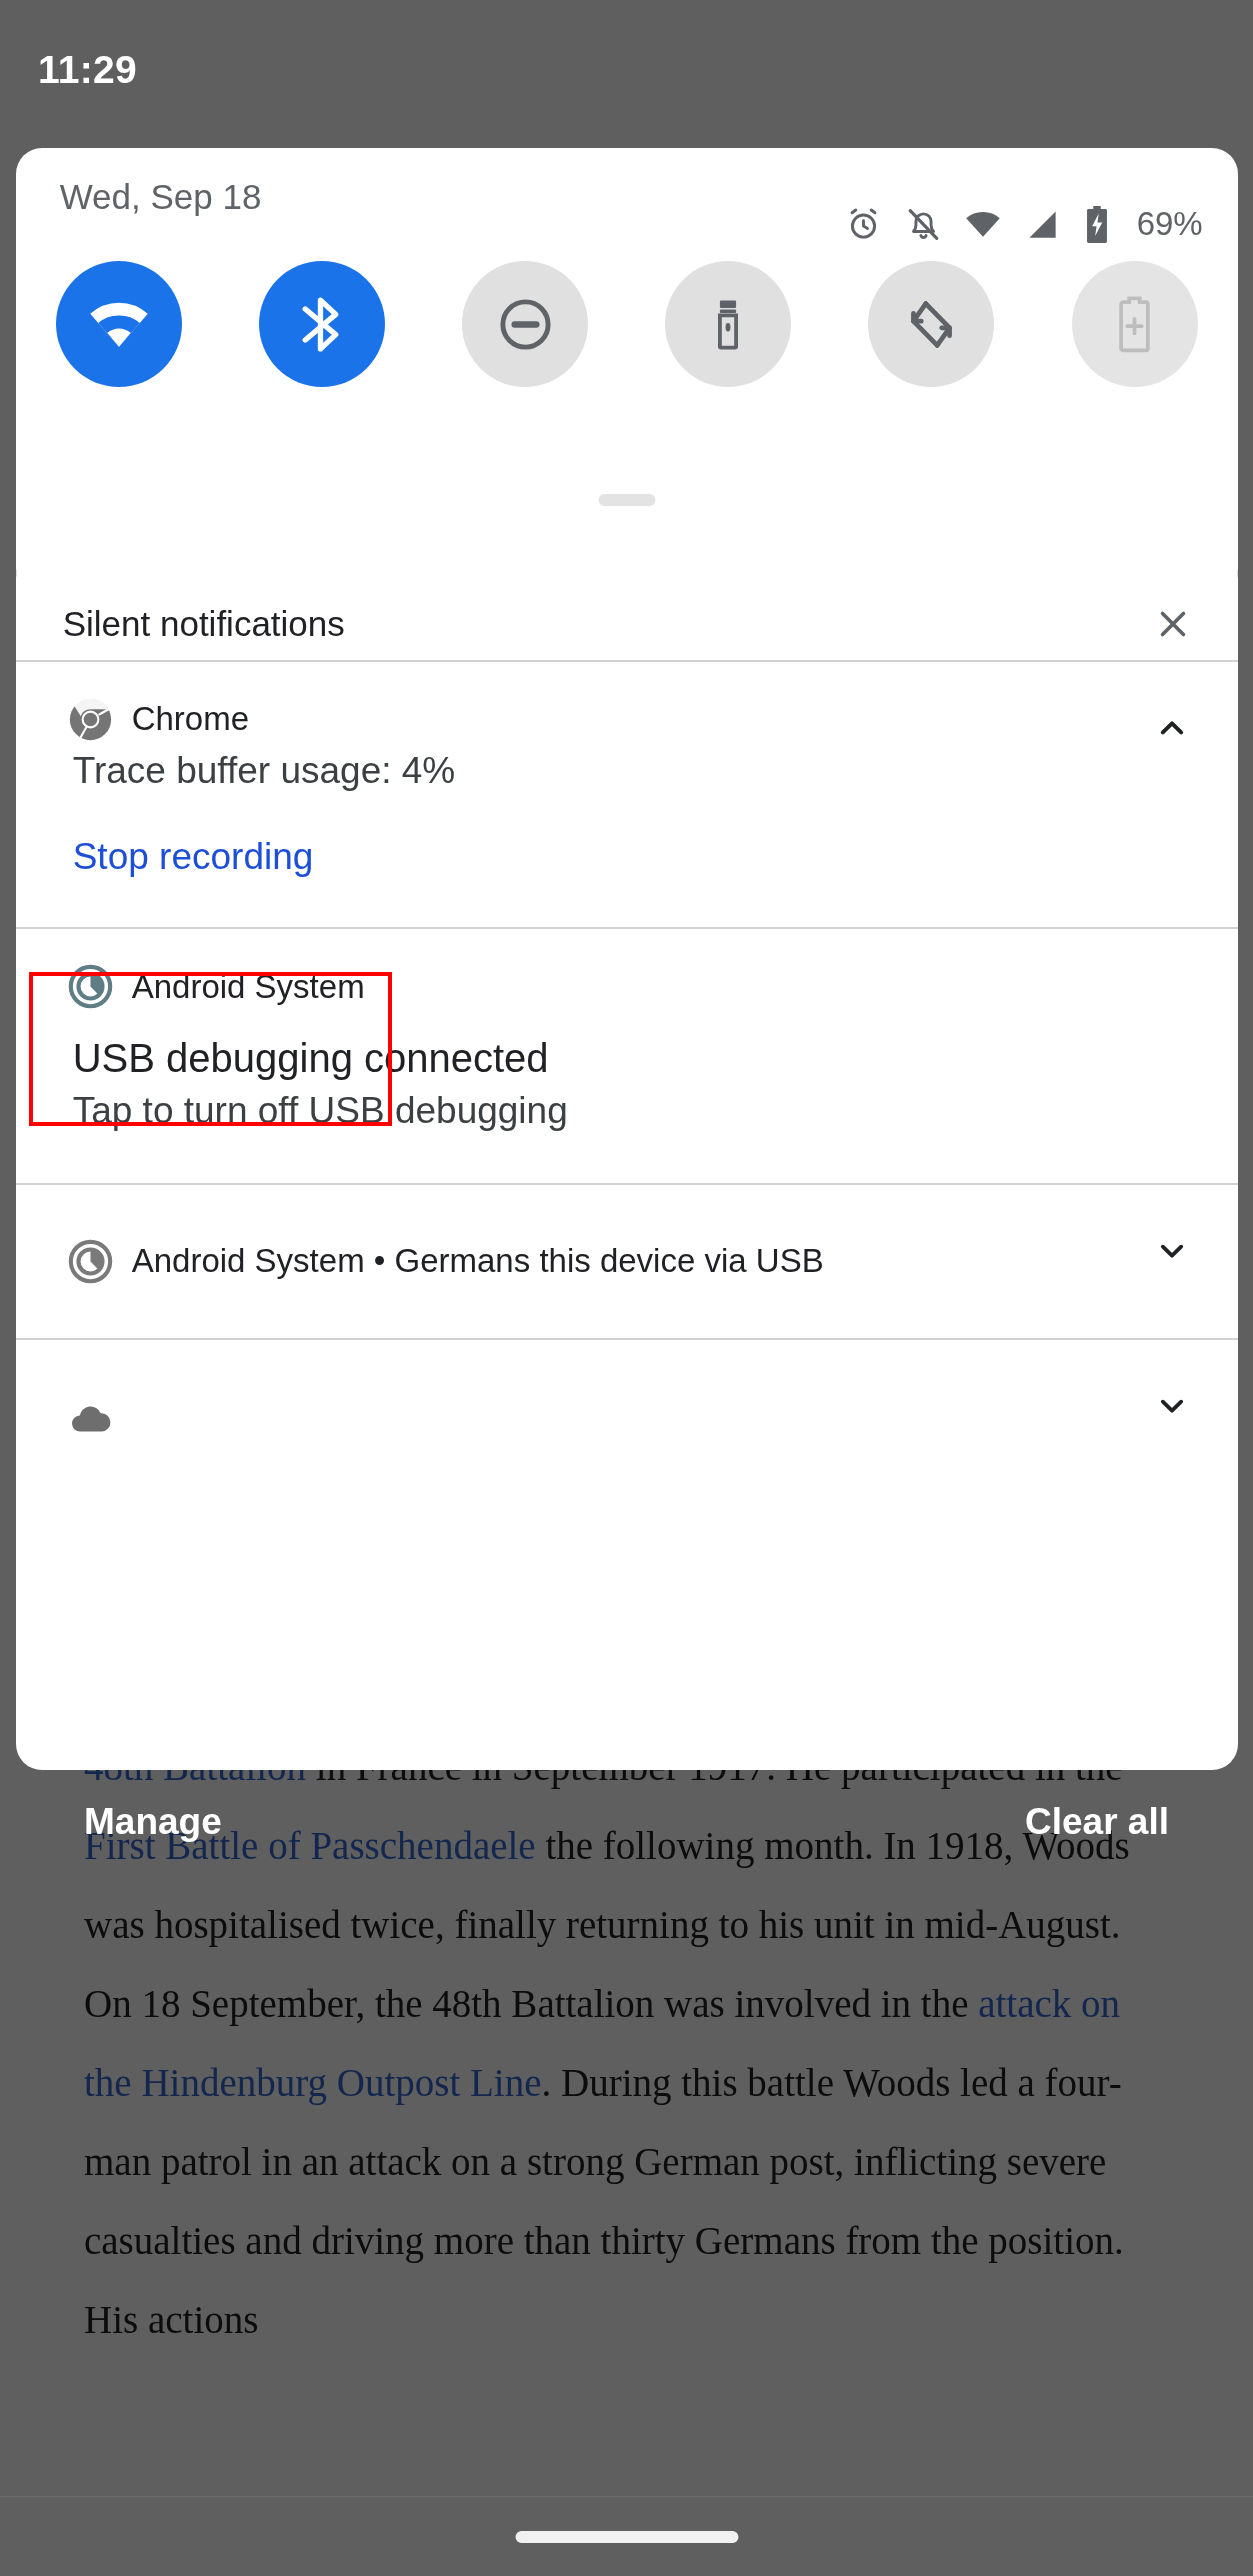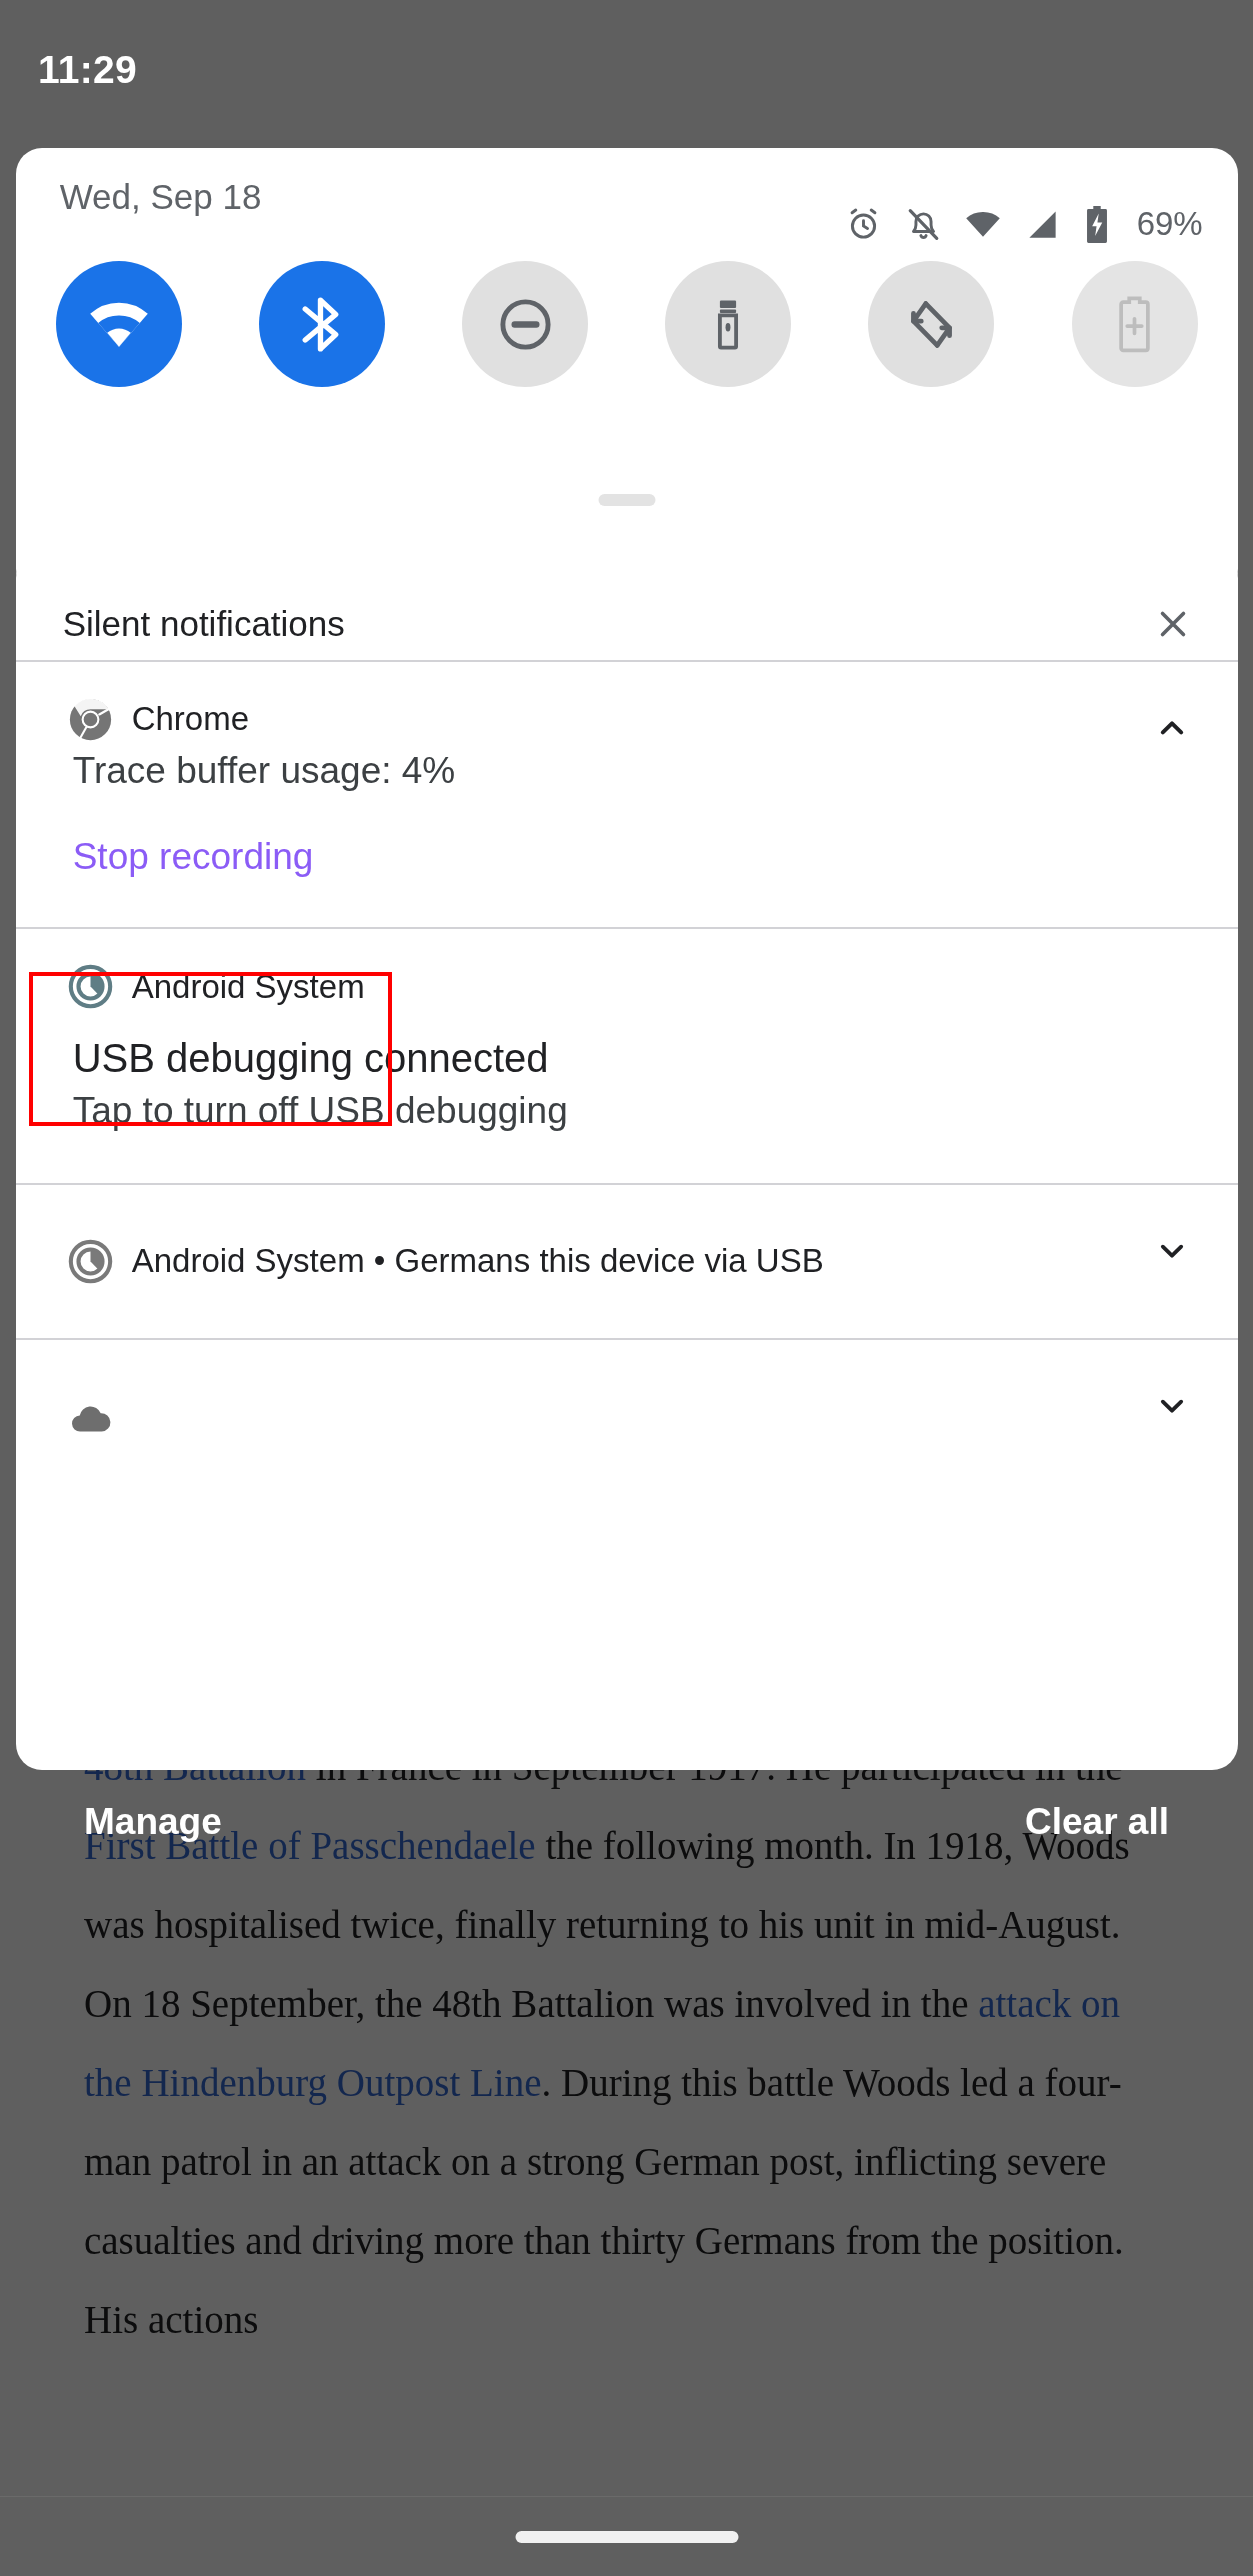--- a/index.html
+++ b/index.html
@@ -129,21 +129,21 @@
     padding:26px 0 0 57px; font-size:40px; color:#202124; line-height:1.18;
   }
   .notif-text{
     padding:7px 8px 0 57px; font-size:37px; color:#3c4043; line-height:1.2;
   }
   .notif-actions{
     padding:24.4px 0 30px 57px;
   }
   .action-btn{
     display:inline-block;
-    font-size:37px; color:#8b5cf6; font-weight:500;
+    font-size:37px; color:#1d4ed8; font-weight:500;
     background:transparent; border:none; cursor:pointer;
     padding:19px 0 19px 0;
     font-family:"Liberation Sans", sans-serif;
   }
   #usb-notif{ height:254px; }
 
   .notif-collapsed{
     position:relative; height:153px;
   }
   .notif-collapsed .row{

